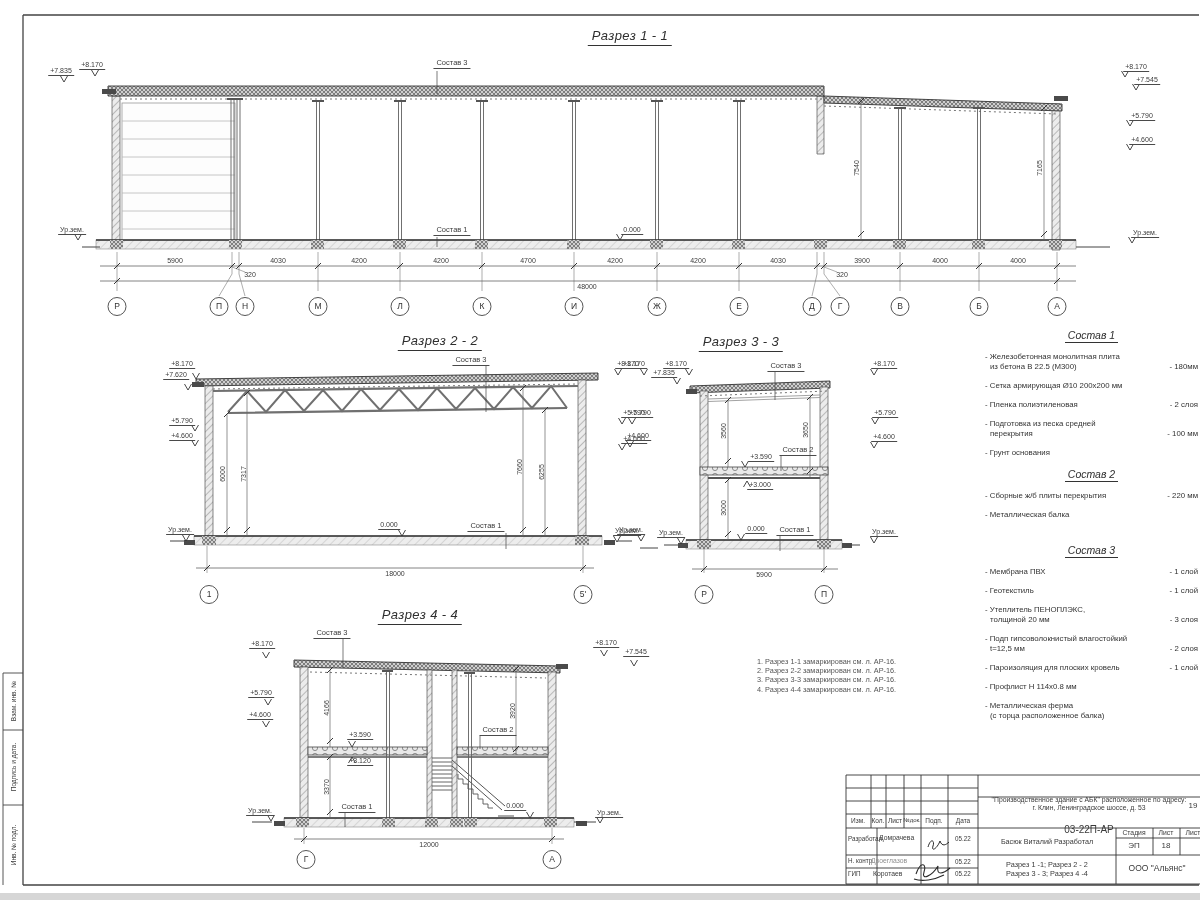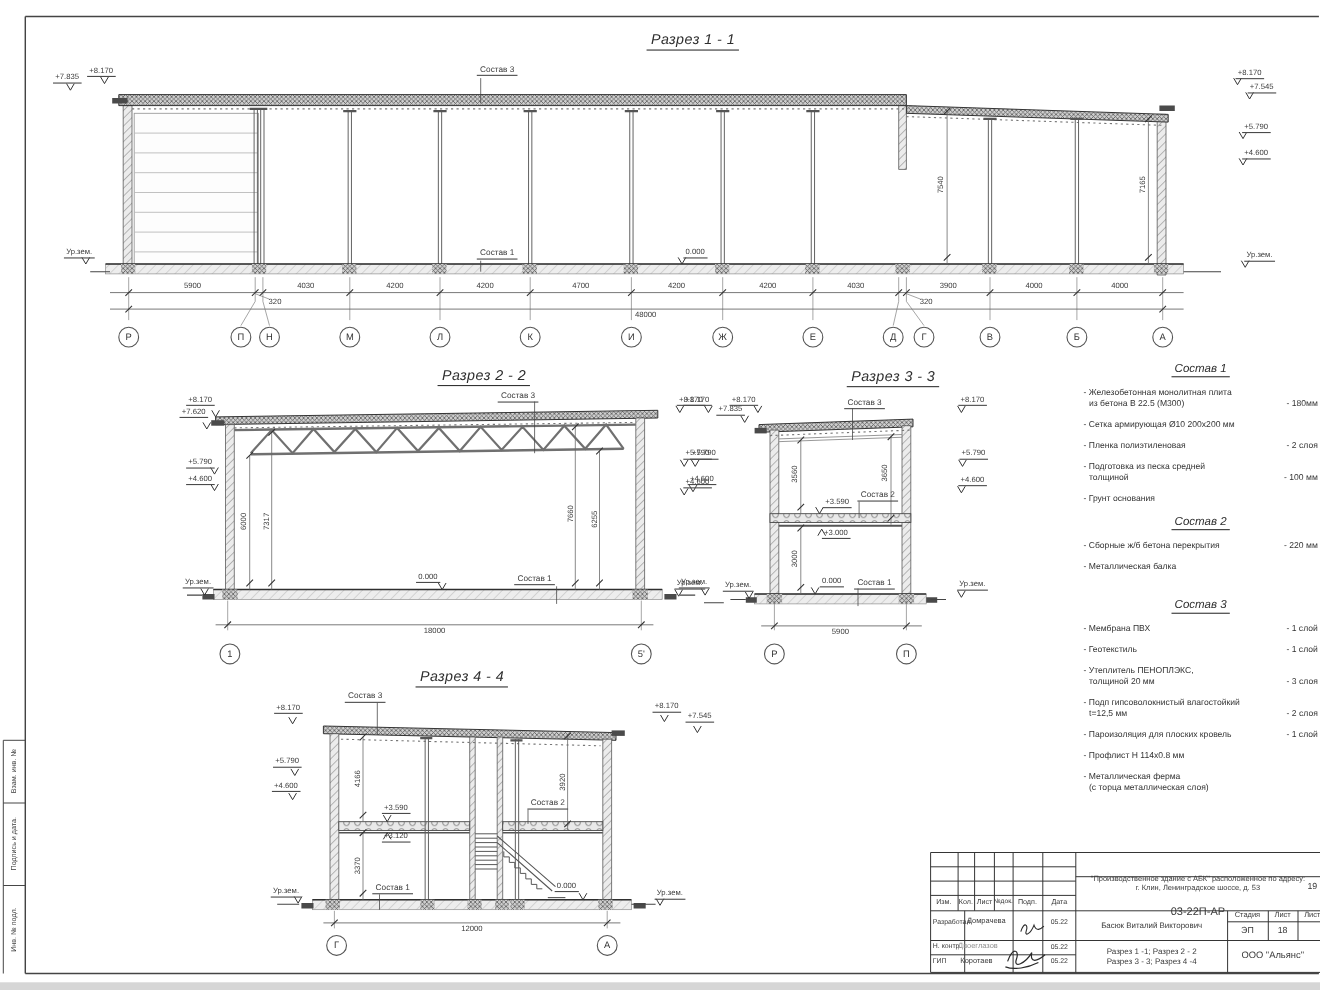--- a/index.html
+++ b/index.html
@@ -264,21 +264,21 @@
 <span class="tv" style="left:519px;top:467px">7660</span>
 <span class="tv" style="left:541px;top:472px">6255</span>
 <span class="e" style="left:389px;top:521px">0.000</span>
 <span class="lab" style="left:486px;top:521px">Состав 1</span>
 <span class="e" style="left:180px;top:526px">Ур.зем.</span>
 <span class="e" style="left:627px;top:527px">Ур.зем.</span>
 <span class="d" style="left:395px;top:570px">18000</span>
 <span class="bub" style="left:209px;top:585px">1</span>
 <span class="bub" style="left:583px;top:585px">5'</span>
 
-<span class="title" style="left:812px;top:334px">Разрез 3 - 3</span>
+<span class="title" style="left:741px;top:334px">Разрез 3 - 3</span>
 <span class="lab" style="left:786px;top:361px">Состав 3</span>
 <span class="e" style="left:634px;top:360px">+8.170</span>
 <span class="e" style="left:676px;top:360px">+8.170</span>
 <span class="e" style="left:664px;top:369px">+7.835</span>
 <span class="e" style="left:640px;top:409px">+5.790</span>
 <span class="e" style="left:638px;top:432px">+4.600</span>
 <span class="e" style="left:884px;top:360px">+8.170</span>
 <span class="e" style="left:885px;top:409px">+5.790</span>
 <span class="e" style="left:884px;top:433px">+4.600</span>
 <span class="tv" style="left:723px;top:431px">3560</span>
@@ -310,47 +310,53 @@
 <span class="e" style="left:360px;top:757px">+3.120</span>
 <span class="lab" style="left:498px;top:725px">Состав 2</span>
 <span class="lab" style="left:357px;top:802px">Состав 1</span>
 <span class="e" style="left:515px;top:802px">0.000</span>
 <span class="e" style="left:260px;top:807px">Ур.зем.</span>
 <span class="e" style="left:609px;top:809px">Ур.зем.</span>
 <span class="d" style="left:429px;top:841px">12000</span>
 <span class="bub" style="left:306px;top:850px">Г</span>
 <span class="bub" style="left:552px;top:850px">А</span>
 
+<div class="notes">
+  <div>1. Разрез 1-1 замаркирован см. л. АР-16.</div>
+  <div>2. Разрез 2-2 замаркирован см. л. АР-16.</div>
+  <div>3. Разрез 3-3 замаркирован см. л. АР-16.</div>
+  <div>4. Разрез 4-4 замаркирован см. л. АР-16.</div>
+</div>
 
 <div class="lists">
   <span class="lh"><span>Состав 1</span></span>
   <div class="li">
         <span class="txt"><span>- Железобетонная  монолитная плита</span><span class="l2">из бетона В 22.5 (М300)</span></span>
         <span class="qty">- 180мм</span>
       </div>
   <div class="li">
         <span class="txt"><span>- Сетка армирующая Ø10 200х200 мм</span></span>
         <span class="qty"></span>
       </div>
   <div class="li">
         <span class="txt"><span>- Пленка полиэтиленовая</span></span>
         <span class="qty">- 2 слоя</span>
       </div>
   <div class="li">
-        <span class="txt"><span>- Подготовка из песка средней</span><span class="l2">толщиной</span></span>
+        <span class="txt"><span>- Подготовка из песка средней</span><span class="l2">перекрытия</span></span>
         <span class="qty">- 100 мм</span>
       </div>
   <div class="li">
         <span class="txt"><span>- Грунт основания</span></span>
         <span class="qty"></span>
       </div>
 
   <span class="lh m2"><span>Состав 2</span></span>
   <div class="li">
-        <span class="txt"><span>- Сборные ж/б бетона перекрытия</span></span>
+        <span class="txt"><span>- Сборные ж/б плиты перекрытия</span></span>
         <span class="qty">- 220 мм</span>
       </div>
   <div class="li">
         <span class="txt"><span>- Металлическая балка</span></span>
         <span class="qty"></span>
       </div>
 
   <span class="lh m3"><span>Состав 3</span></span>
   <div class="li">
         <span class="txt"><span>- Мембрана ПВХ</span></span>
@@ -370,21 +376,21 @@
       </div>
   <div class="li">
         <span class="txt"><span>- Пароизоляция для плоских кровель</span></span>
         <span class="qty">- 1 слой</span>
       </div>
   <div class="li">
         <span class="txt"><span>- Профлист Н 114х0.8 мм</span></span>
         <span class="qty"></span>
       </div>
   <div class="li">
-        <span class="txt"><span>- Металлическая ферма</span><span class="l2">(с торца металлическая слоя)</span></span>
+        <span class="txt"><span>- Металлическая ферма</span><span class="l2">(с торца расположенное балка)</span></span>
         <span class="qty"></span>
       </div>
 </div>
 
 <span class="st t" style="left:1089px;top:824px;font-size:10px">03-22П-АР</span>
 <span class="st t" style="left:1089px;top:796px;font-size:6.8px">"Производственное здание с АБК" расположенное по адресу:</span>
 <span class="st t" style="left:1089px;top:804px;font-size:6.8px">г. Клин, Ленинградское шоссе, д. 53</span>
 <span class="st t" style="left:858px;top:817px;font-size:6.5px">Изм.</span>
 <span class="st t" style="left:878px;top:817px;font-size:6.5px">Кол.</span>
 <span class="st t" style="left:895px;top:817px;font-size:6.5px">Лист</span>
@@ -393,21 +399,21 @@
 <span class="st t" style="left:963px;top:817px;font-size:6.5px">Дата</span>
 <span class="st tl" style="left:848px;top:835px;font-size:6.3px">Разработал</span>
 <span class="st tl" style="left:879px;top:834px;font-size:6.8px">Домрачева</span>
 <span class="st t" style="left:963px;top:835px;font-size:6.3px">05.22</span>
 <span class="st tl" style="left:848px;top:857px;font-size:6.3px">Н. контр.</span>
 <span class="st tl gray" style="left:871px;top:857px;font-size:6.8px">Двоеглазов</span>
 <span class="st t" style="left:963px;top:858px;font-size:6.3px">05.22</span>
 <span class="st tl" style="left:848px;top:870px;font-size:6.3px">ГИП</span>
 <span class="st tl" style="left:873px;top:870px;font-size:6.8px">Коротаев</span>
 <span class="st t" style="left:963px;top:870px;font-size:6.3px">05.22</span>
-<span class="st t" style="left:1047px;top:837px;font-size:7.2px">Басюк Виталий Викторович</span>
+<span class="st t" style="left:1047px;top:837px;font-size:7.2px">Басюк Виталий Разработал</span>
 <span class="st t" style="left:1047px;top:860px;font-size:7.3px">Разрез 1 -1;  Разрез 2 - 2</span>
 <span class="st t" style="left:1047px;top:869px;font-size:7.3px">Разрез 3 - 3;  Разрез 4 -4</span>
 <span class="st t" style="left:1134px;top:829px;font-size:6.8px">Стадия</span>
 <span class="st t" style="left:1166px;top:829px;font-size:6.8px">Лист</span>
 <span class="st t" style="left:1193px;top:829px;font-size:6.8px">Лист</span>
 <span class="st t" style="left:1134px;top:841px;font-size:8px">ЭП</span>
 <span class="st t" style="left:1166px;top:841px;font-size:8px">18</span>
 <span class="st t" style="left:1193px;top:801px;font-size:8px">19</span>
 <span class="st t" style="left:1157px;top:863px;font-size:8.5px">ООО "Альянс"</span>
 

